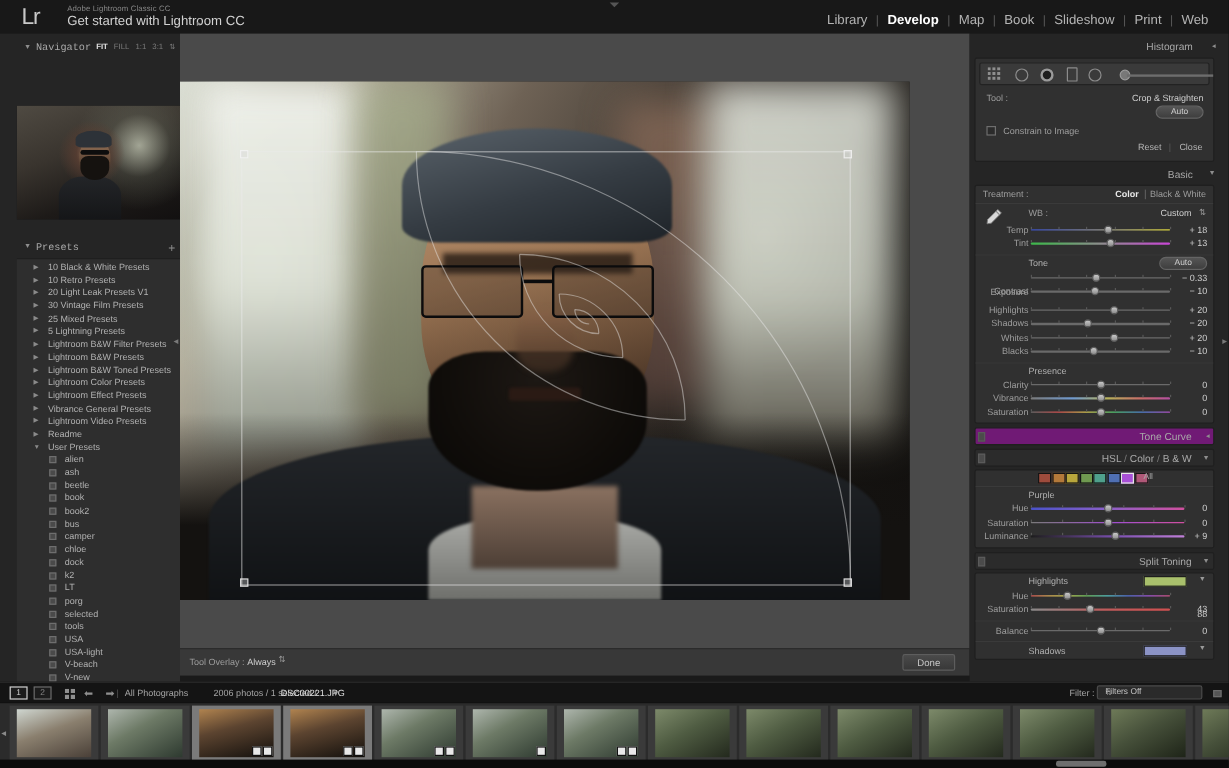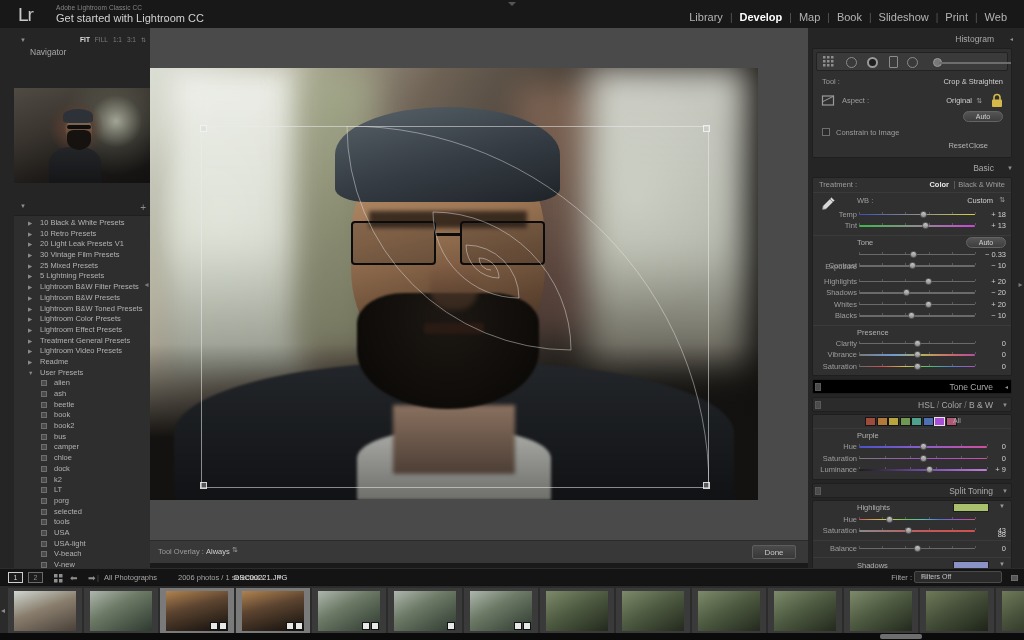--- a/index.html
+++ b/index.html
@@ -24,21 +24,21 @@
   .modules .m.active { color:#ffffff; font-weight:bold; }
   .modules .sep { color:#5a5a5a; font-size:10px; }
   .top-handle { position:absolute; left:50%; top:1px; width:16px; height:5px; margin-left:-8px; }
   .top-handle:after{ content:""; position:absolute; left:4px; top:1px; border-left:4px solid transparent; border-right:4px solid transparent; border-top:4px solid #555;}
 
   
   .leftpanel { position:absolute; left:0; top:28px; width:150px; height:540px; background:#252525; }
   .lp-inner { position:absolute; left:14px; top:4px; width:136px; }
   .panel-head { position:relative; height:16px; line-height:16px; font-size:8.5px; color:#a8a8a8; }
   .panel-head .tw { position:absolute; left:6px; top:0; font-size:6px; color:#8e8e8e; }
-  .panel-head .ttl { position:absolute; left:16px; top:12px; font-size:8.5px; }
+  .panel-head .ttl { position:absolute; left:16px; top:0; font-size:8.5px;font-family:Liberation Mono, monospace; }
   .nav-zooms { position:absolute; right:4px; top:0; display:flex; gap:5px; align-items:center; font-size:6.5px; }
   .nav-zooms .z { color:#7c7c7c; }
   .nav-zooms .z.on { color:#e0e0e0; font-weight:bold; }
   .nav-zooms .zc { color:#7c7c7c; font-size:6px; }
 
   .nav-preview { position:absolute; left:14px; top:60px; width:136px; height:95px; background:#1b1b1b; overflow:hidden; }
   .nav-img { position:absolute; inset:0; background:
       radial-gradient(circle at 46% 42%, rgba(160,120,95,.95) 0%, rgba(90,62,50,.8) 14%, rgba(0,0,0,0) 30%),
       radial-gradient(circle at 75% 35%, rgba(200,205,185,.75) 0%, rgba(110,115,100,.3) 22%, rgba(0,0,0,0) 45%),
       linear-gradient(160deg,#4f4a42 0%,#39342e 38%,#1d1a18 70%,#121010 100%);
@@ -273,21 +273,21 @@
         <div class="prow"><span class="tri">▶</span><span>10 Retro Presets</span></div>
         <div class="prow"><span class="tri">▶</span><span>20 Light Leak Presets V1</span></div>
         <div class="prow"><span class="tri">▶</span><span>30 Vintage Film Presets</span></div>
         <div class="prow"><span class="tri">▶</span><span>25 Mixed Presets</span></div>
         <div class="prow"><span class="tri">▶</span><span>5 Lightning Presets</span></div>
         <div class="prow"><span class="tri">▶</span><span>Lightroom B&amp;W Filter Presets</span></div>
         <div class="prow"><span class="tri">▶</span><span>Lightroom B&amp;W Presets</span></div>
         <div class="prow"><span class="tri">▶</span><span>Lightroom B&amp;W Toned Presets</span></div>
         <div class="prow"><span class="tri">▶</span><span>Lightroom Color Presets</span></div>
         <div class="prow"><span class="tri">▶</span><span>Lightroom Effect Presets</span></div>
-        <div class="prow"><span class="tri">▶</span><span>Treatment General Presets</span></div>
+        <div class="prow"><span class="tri">▶</span><span>Vibrance General Presets</span></div>
         <div class="prow"><span class="tri">▶</span><span>Lightroom Video Presets</span></div>
         <div class="prow"><span class="tri">▶</span><span>Readme</span></div>
         <div class="prow"><span class="tri">▼</span><span>User Presets</span></div>
         <div class="prow child"><span class="pic"></span><span>alien</span></div>
         <div class="prow child"><span class="pic"></span><span>ash</span></div>
         <div class="prow child"><span class="pic"></span><span>beetle</span></div>
         <div class="prow child"><span class="pic"></span><span>book</span></div>
         <div class="prow child"><span class="pic"></span><span>book2</span></div>
         <div class="prow child"><span class="pic"></span><span>bus</span></div>
         <div class="prow child"><span class="pic"></span><span>camper</span></div>
@@ -397,48 +397,35 @@
           <div class="tool-ic ti-circ" style="left:90px;"></div>
           <div class="brush-knob"></div>
           <div class="brush-slider"></div>
         </div>
 
         <div class="row" style="margin-top:5px;">
           <span class="lab" style="left:6px;">Tool :</span>
           <span class="val">Crop &amp; Straighten</span>
         </div>
 
-        <div class="row" style="height:20px; margin-top:3px;">
-          <svg style="position:absolute; left:5px; top:2px; width:15px; height:15px;" viewBox="0 0 15 15">
-            <rect x="1.5" y="3" width="11" height="9" fill="none" stroke="#9a9a9a" stroke-width="1.2"></rect>
-            <path d="M1 9 L13 3" stroke="#9a9a9a" stroke-width="1"></path>
-          </svg>
-          <span class="lab" style="left:26px; top:4px;">Aspect :</span>
-          <span style="position:absolute; right:36px; top:4px; color:#cfcfcf;">Original</span>
-          <span style="position:absolute; right:26px; top:4px; font-size:7px; color:#9a9a9a;">⇅</span>
-          <svg style="position:absolute; right:4px; top:2px; width:14px; height:15px;" viewBox="0 0 14 15">
-            <path d="M4 7 V4.5 a3 3 0 0 1 6 0 V7" fill="none" stroke="#d6b84a" stroke-width="1.6"></path>
-            <rect x="2" y="6.5" width="10" height="7.5" rx="1" fill="#d6b84a"></rect>
-          </svg>
-        </div>
 
         <div class="row" style="height:13px;">
           <div class="auto-btn" style="top:0;">Auto</div>
         </div>
 
 
         <div class="row" style="height:14px; margin-top:2px;">
           <span style="position:absolute; left:6px; top:2px; width:8px; height:8px; border:1px solid #6e6e6e; background:#2b2b2b;"></span>
           <span class="lab" style="left:20px; top:1px;">Constrain to Image</span>
         </div>
 
         <div class="row" style="height:13px;">
           <span style="position:absolute; right:40px; color:#b4b4b4;">Reset</span>
           <span style="position:absolute; right:32px; color:#5a5a5a;">|</span>
-          <span style="position:absolute; right:20px; color:#b4b4b4;margin-left:47px;">Close</span>
+          <span style="position:absolute; right:6px; color:#b4b4b4;margin-left:47px;">Close</span>
         </div>
       </div>
 
       <div class="rp-head" style="margin-top:3px;">
         <span class="rp-title">Basic</span>
         <span class="tw">▼</span>
       </div>
 
       <div class="rp-box">
         <div class="treat-row">
@@ -626,21 +613,21 @@
                 <div class="stick" style="left: 60%;"></div>
                 <div class="stick" style="left: 80%;"></div>
                 <div class="stick" style="left: 100%;"></div>
                 <div class="sknob" style="left: calc(50% - 3.5px);"></div>
               </div>
               <span class="val" style="top: 0px;">0</span>
             </div>
           </div>
       </div>
 
-      <div class="rp-head" style="margin-top:3px; background:#000000; border:1px solid #1f1f1f; border-radius:2px; height:15px; line-height:15px;">
+      <div class="rp-head" style="margin-top:3px; background:#701a75; border:1px solid #1f1f1f; border-radius:2px; height:15px; line-height:15px;">
         <span class="sw"></span>
         <span class="rp-title">Tone Curve</span>
         <span class="tw" style="right:3px;">◂</span>
       </div>
 
       <div class="rp-head" style="margin-top:3px; background:#2b2b2b; border:1px solid #1f1f1f; border-radius:2px; height:15px; line-height:15px;">
         <span class="sw"></span>
         <span style="margin-right:12px;">
           <span>HSL</span>
           <span style="color:#7c7c7c;">/</span>

